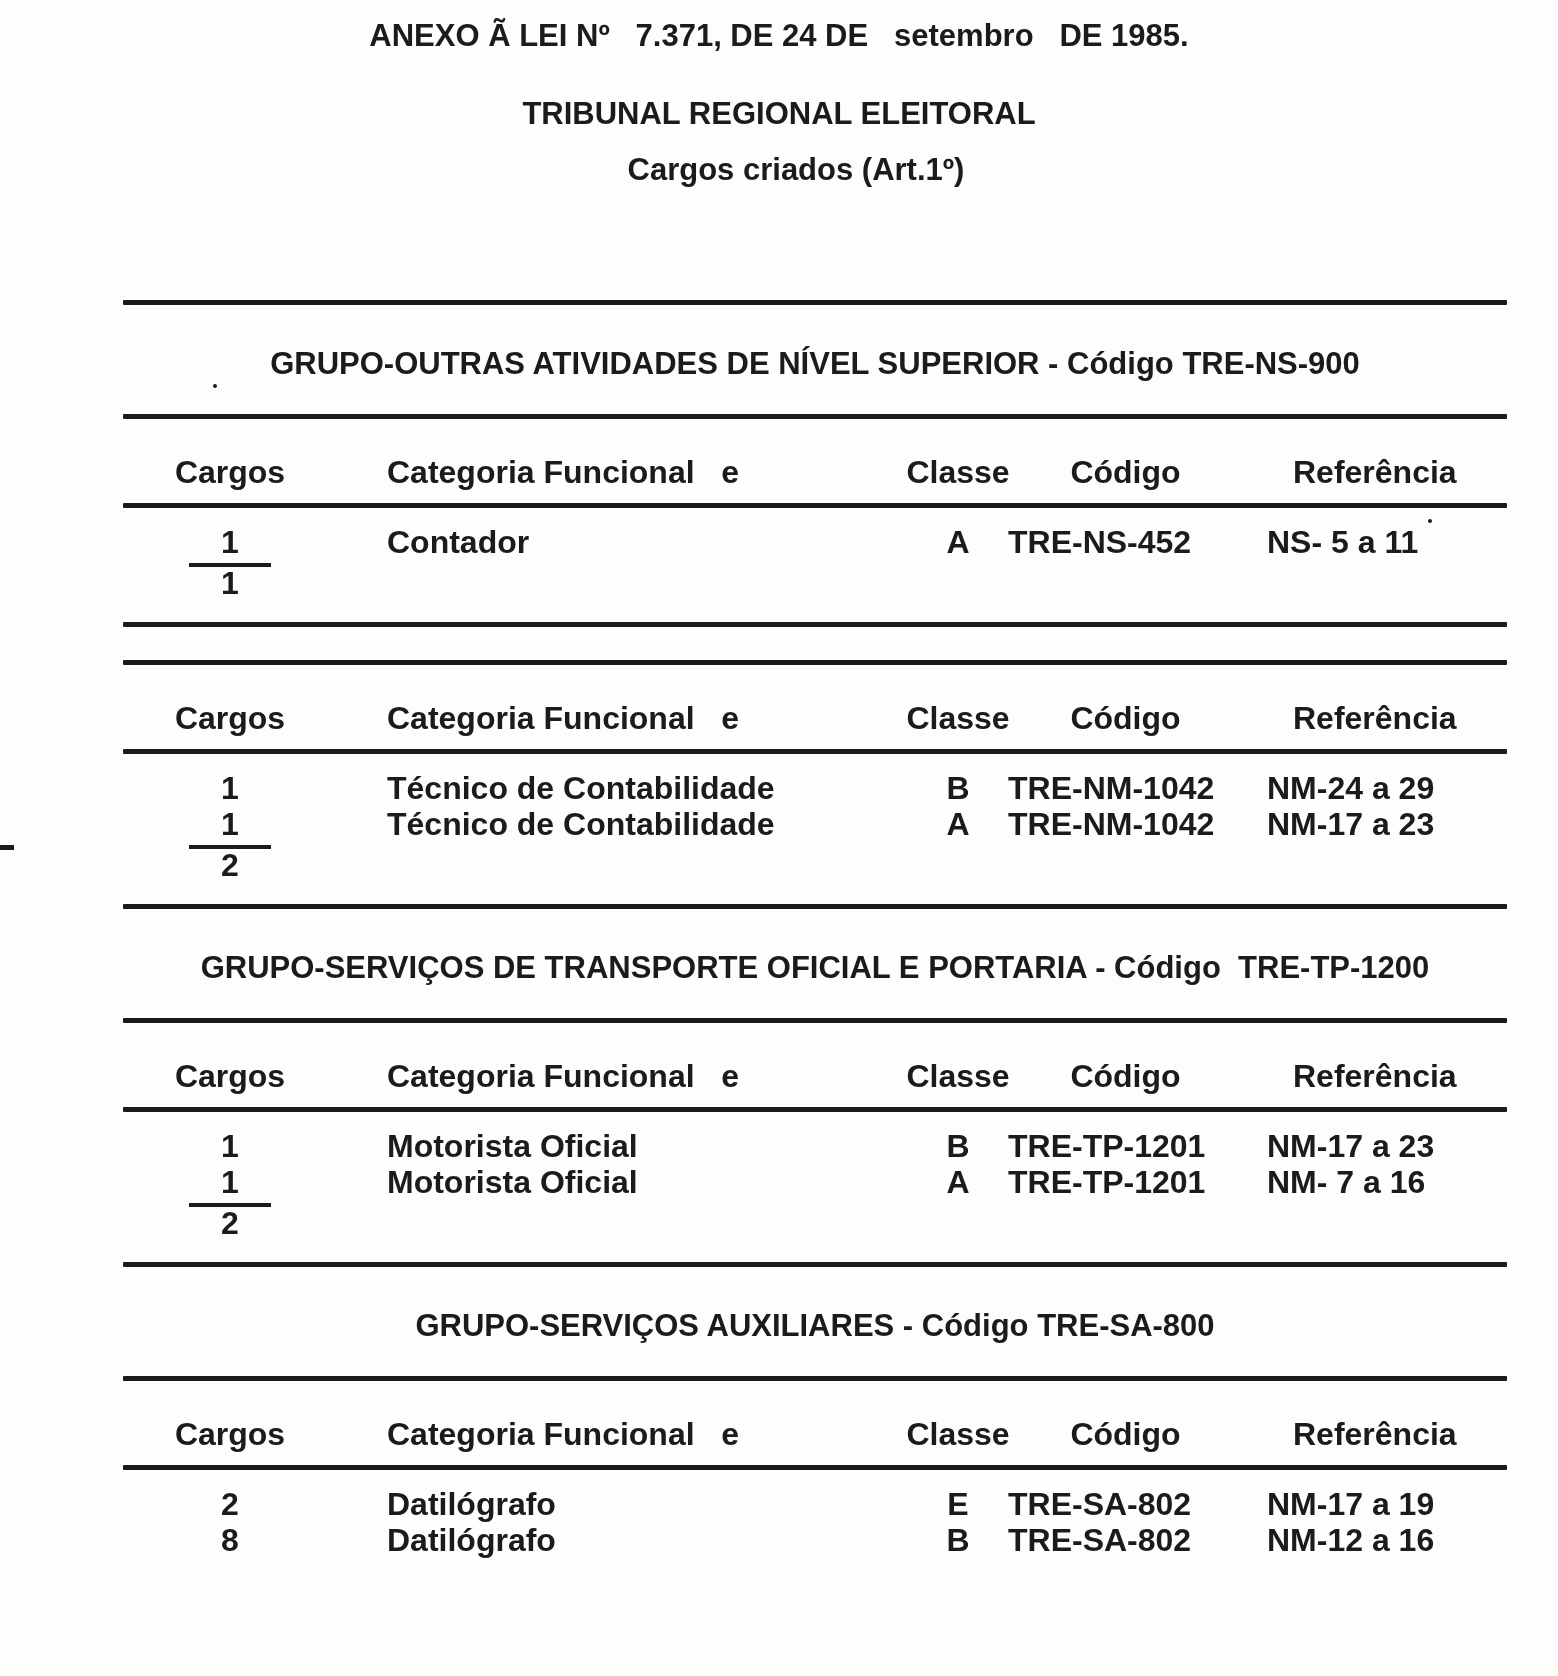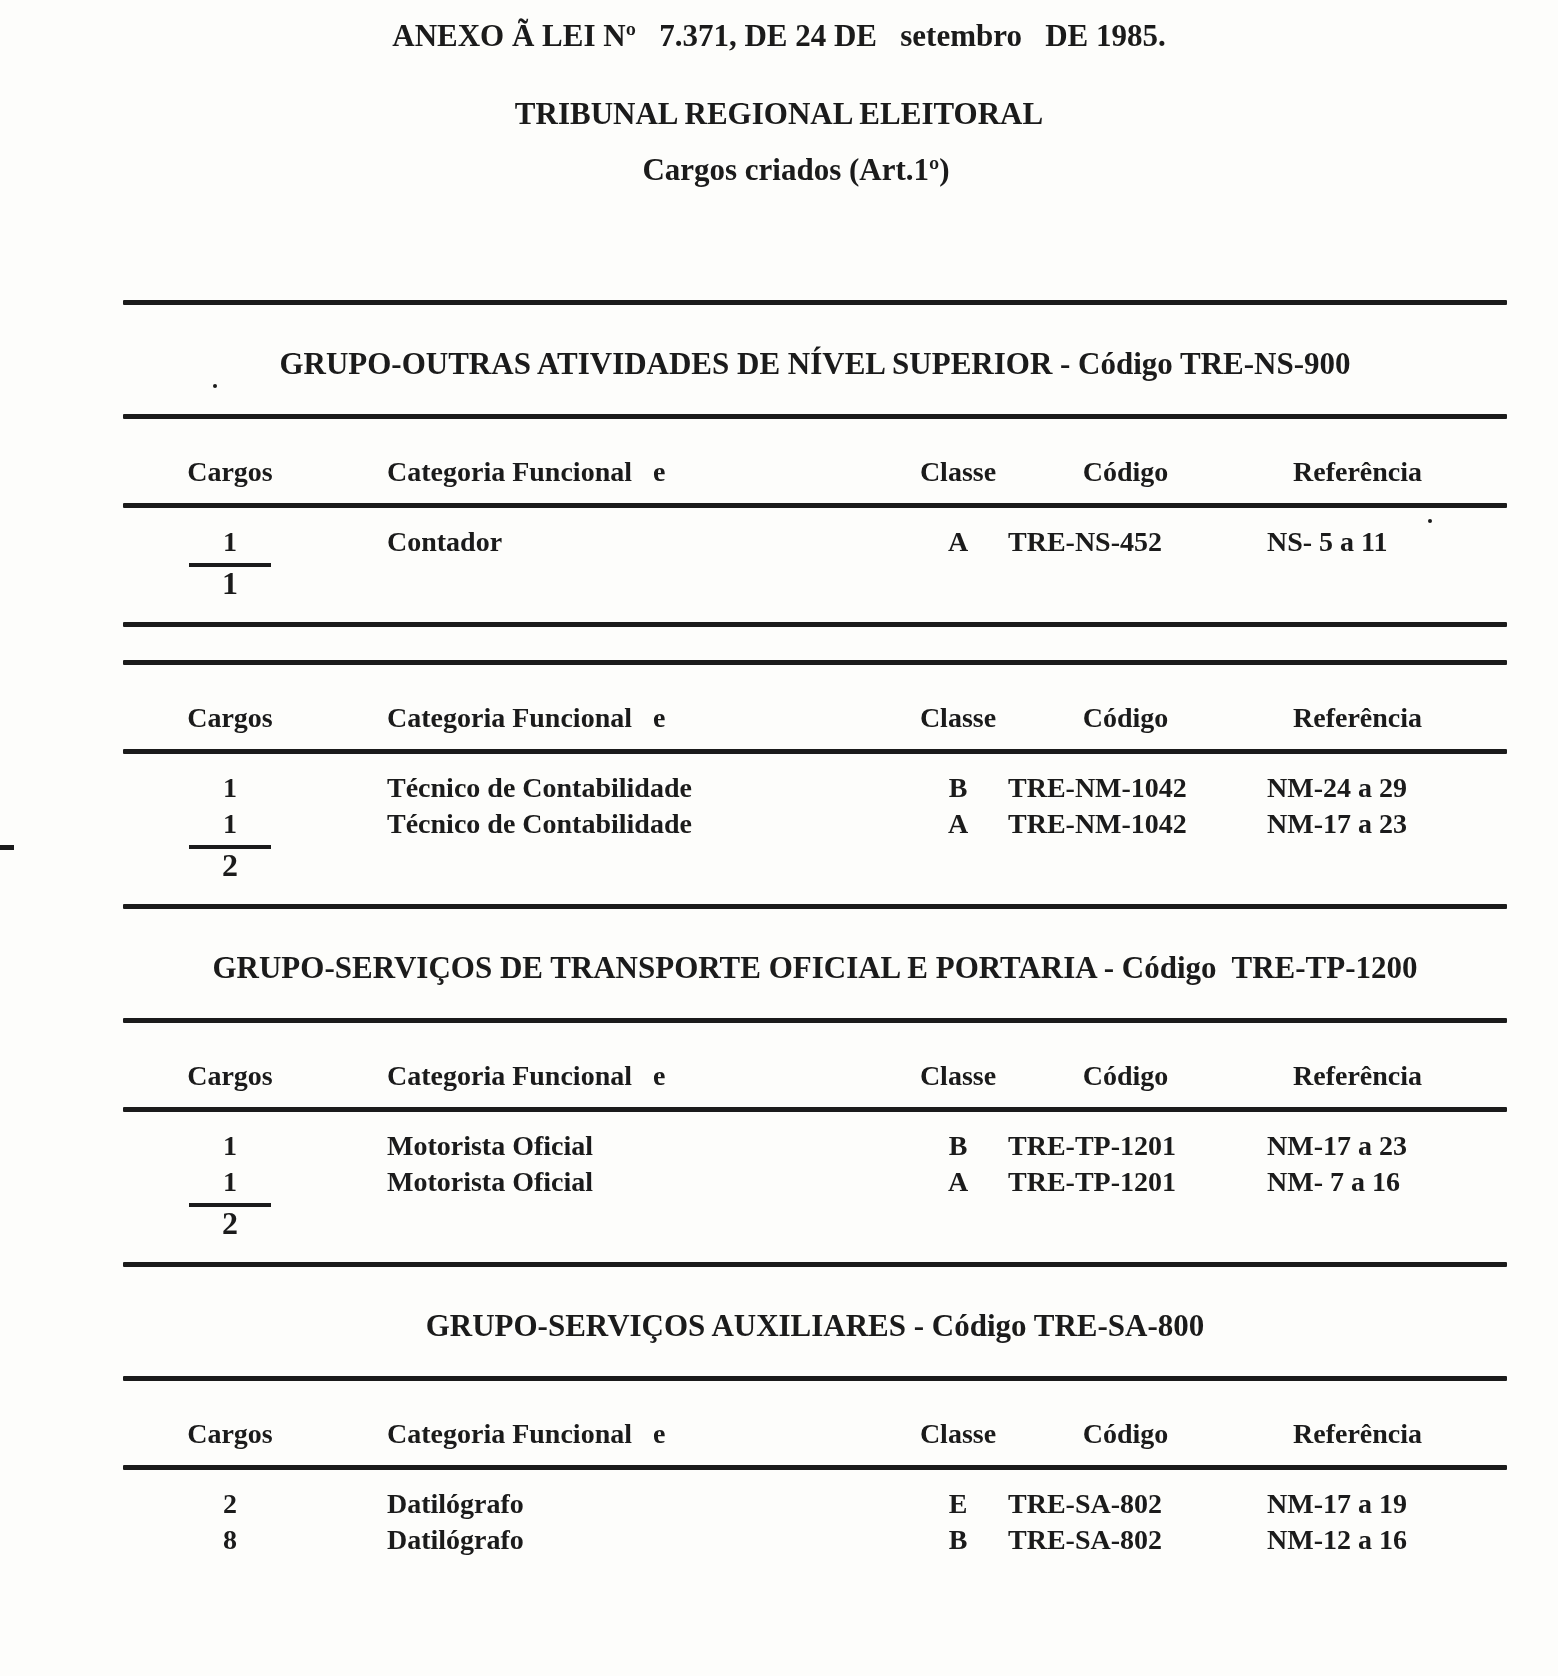--- a/index.html
+++ b/index.html
@@ -3,21 +3,21 @@
 <meta charset="utf-8">
 <style>
   html, body { margin: 0; padding: 0; }
   body { background: #ffffff; }
 
   .page {
     position: relative;
     width: 1558px;
     height: 1676px;
     background: var(--paper, #fdfdfb);
-    font-family: Liberation Serif, serif;
+    font-family: Liberation Sans, sans-serif;
     font-weight: bold;
     color: var(--ink, #1b1b1b);
     overflow: hidden;
     box-sizing: border-box;
     padding-top: 16px;
   }
 
   
   .doc-header { text-align: center; }
   .h-line {
@@ -50,21 +50,21 @@
     margin-top: 42px;
     font-size: 31px;
     line-height: 34px;
     text-align: center;
     white-space: pre;
   }
 
   .trow {
     display: grid;
     grid-template-columns: 230px 560px 90px 240px 264px;
-    font-size: 28px;
+    font-size: 32px;
   }
   .trow .c { white-space: pre; }
 
   .thead { margin-top: 36px; line-height: 34px; }
   .tbody { margin-top: 16px; }
   .tbody .trow { line-height: 36px; }
 
   .c1 { text-align: center; padding-right: 16px; box-sizing: border-box; }
   .c2 { padding-left: 34px; }
   .c3 { display: flex; justify-content: center; }

